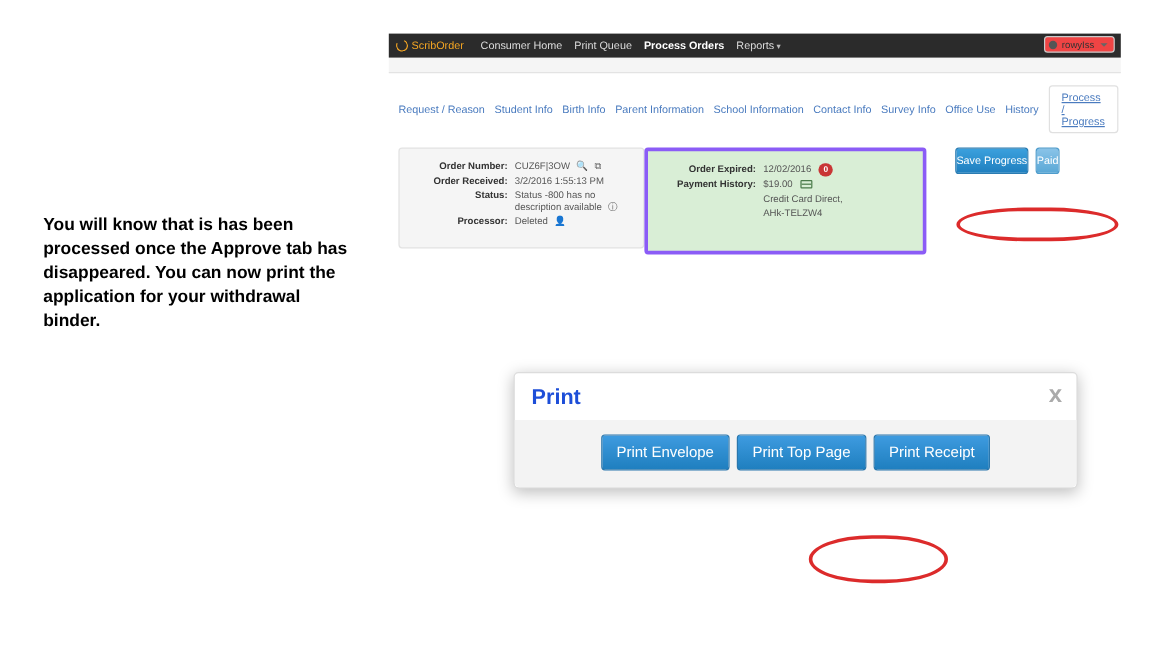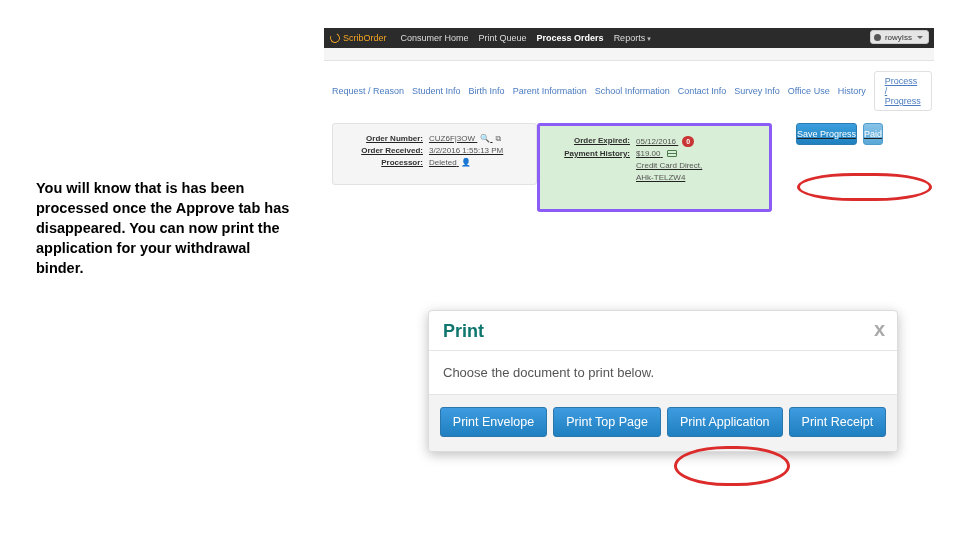--- a/index.html
+++ b/index.html
@@ -57,21 +57,21 @@
     margin-left: 14px;
     color: #ddd;
     font-size: 9px;
   }
   .topnav .active { color: #fff; font-weight: 700; }
   .topnav-item { position: relative; }
   .chev { font-size: 7px; margin-left: 2px; color: #bbb; }
   .userbtn {
     position: absolute;
     right: 5px; top: 2px;
-    background: #e5e5e5;
+    background: #ef4444;
     border: 1px solid #c9c9c9;
     border-radius: 3px;
     font-size: 8px;
     padding: 1.5px 16px 1.5px 14px;
     color: #333;
   }
   .userbtn::before {
     content: ""; position: absolute; left: 3px; top: 2.5px;
     width: 7px; height: 7px; border-radius: 50%;
     background: #555;
@@ -111,21 +111,20 @@
     background: #fff;
     text-decoration: underline;
   }
 
   
   .panels {
     display: flex;
     gap: 0;
     padding: 0 8px;
     align-items: flex-start;
-    text-decoration: underline;
   }
   .panel-grey {
     background: #f5f5f5;
     border: 1px solid #e2e2e2;
     border-radius: 3px;
     width: 205px;
     padding: 10px 10px 14px 10px;
     font-size: 8px;
     color: #444;
   }
@@ -201,21 +200,21 @@
     background: #fff;
     border: 1px solid #dcdcdc;
     border-radius: 4px;
     box-shadow: 0 3px 12px rgba(0,0,0,0.25);
   }
   .dlg-header {
     padding: 10px 14px 8px 14px;
     position: relative;
   }
   .dlg-title {
-    font-size: 18px; font-weight: 700; color: #0f766e;
+    font-size: 18px; font-weight: 700; color: #1d4ed8;
   }
   .dlg-close {
     position: absolute; right: 12px; top: 8px;
     font-size: 20px; color: #aaa; font-weight: 700;
     cursor: pointer; line-height: 1;
   }
   .dlg-body {
     border-top: 1px solid #e5e5e5;
     border-bottom: 1px solid #e5e5e5;
     padding: 14px 14px;
@@ -300,33 +299,40 @@
           <span>CUZ6F|3OW</span>
           <span class="icon-inline">🔍</span>
           <span class="icon-inline">⧉</span>
         </div>
       </div>
       <div class="kv">
         <div class="k">Order Received:</div>
         <div class="v">3/2/2016 1:55:13 PM</div>
       </div>
       <div class="kv">
+        <div class="k">Status:</div>
+        <div class="v">
+          <span>Status -800 has no description available</span>
+          <span class="icon-inline">ⓘ</span>
+        </div>
+      </div>
+      <div class="kv">
         <div class="k">Processor:</div>
         <div class="v">
           <span>Deleted</span>
           <span class="icon-inline">👤</span>
         </div>
       </div>
     </div>
 
     <div class="panel-green">
       <div class="kv">
         <div class="k">Order Expired:</div>
         <div class="v">
-          <span>05/12/2016</span>
+          <span>12/02/2016</span>
           <span class="badge-red">0</span>
         </div>
       </div>
       <div class="kv">
         <div class="k">Payment History:</div>
         <div class="v">
           <span>$19.00</span>
           <span class="credit-icon"></span>
         </div>
       </div>
@@ -348,22 +354,20 @@
   </div>
 </div>
 
 <div class="red-circle1"></div>
 
 <div class="dialog">
   <div class="dlg-header">
     <span class="dlg-title">Print</span>
     <span class="dlg-close">x</span>
   </div>
-  <div class="dlg-body">Choose the document to print below.</div>
   <div class="dlg-footer">
     <div class="footbtn">Print Envelope</div>
     <div class="footbtn">Print Top Page</div>
-    <div class="footbtn">Print Application</div>
     <div class="footbtn">Print Receipt</div>
   </div>
 </div>
 
 <div class="red-circle2"></div>
 
 </body></html>

